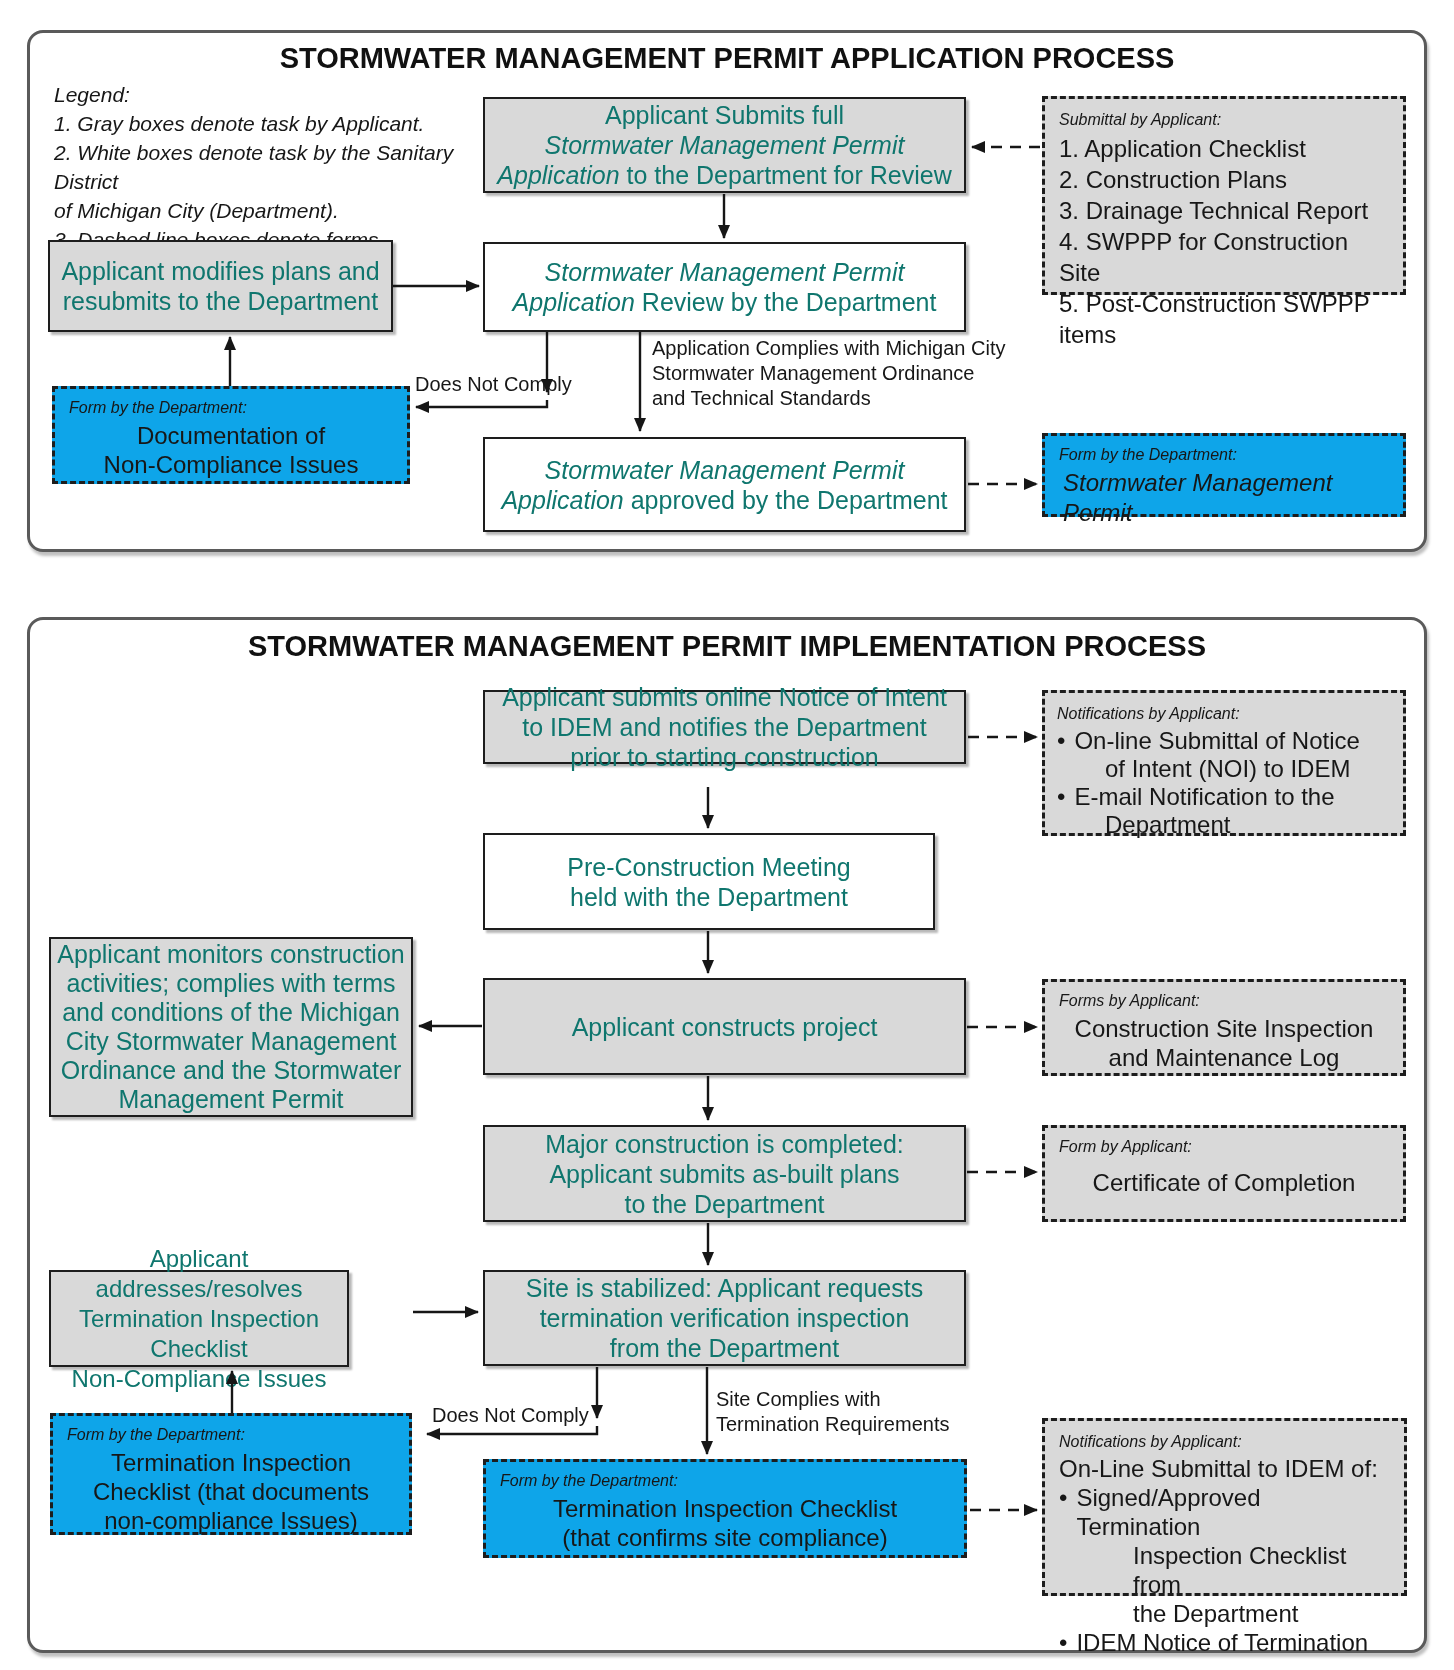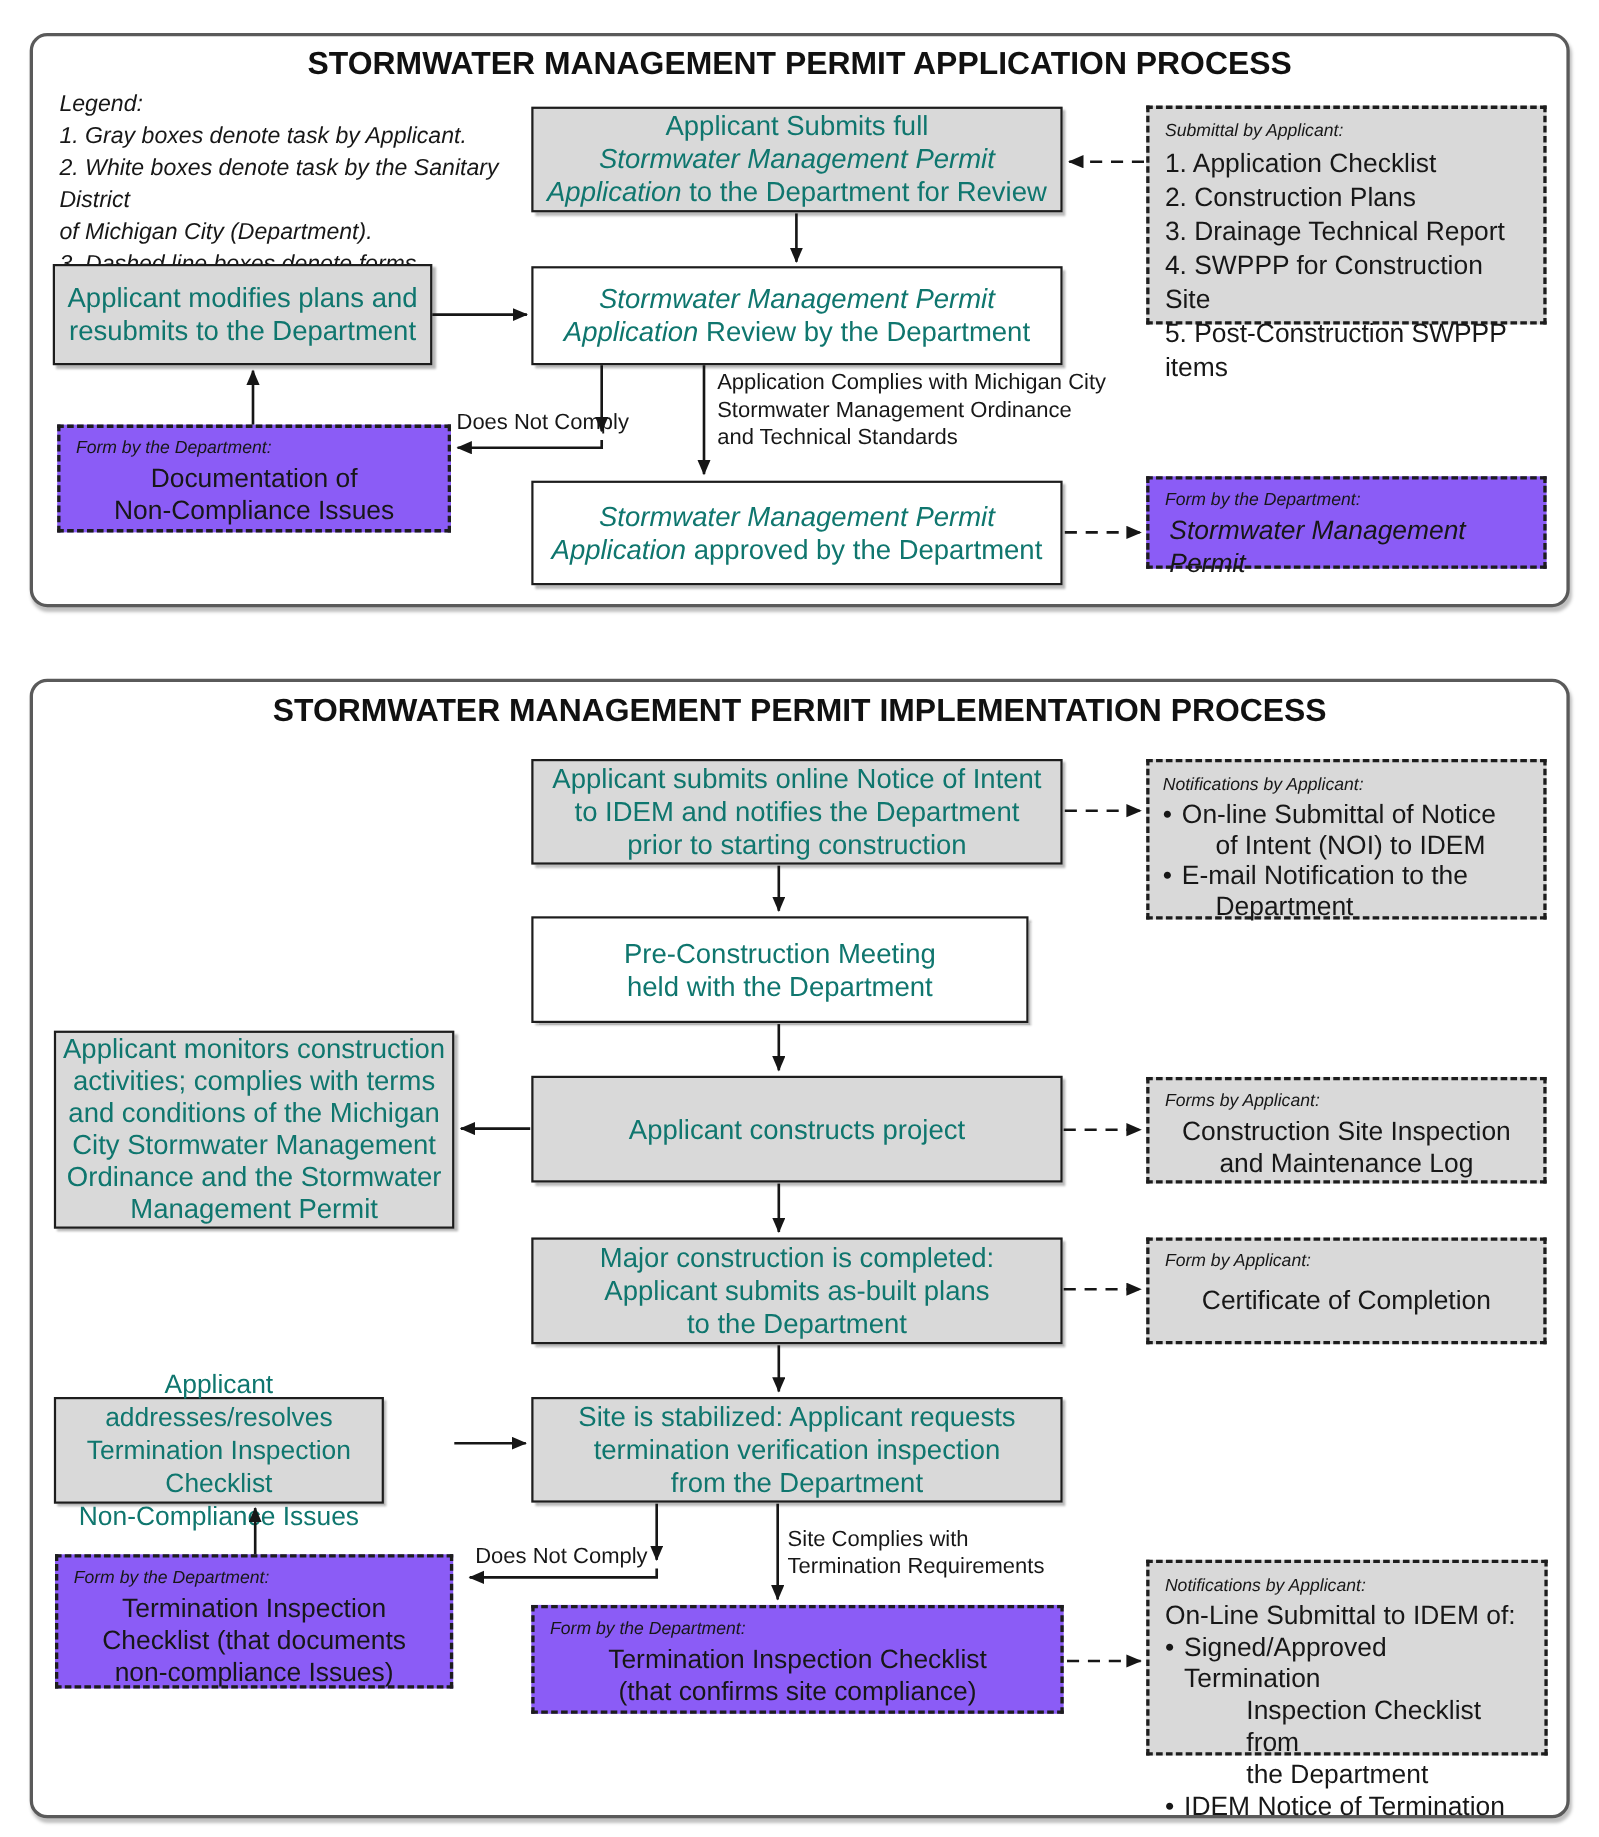--- a/index.html
+++ b/index.html
@@ -17,21 +17,21 @@
   }
   .legend{position:absolute;font-style:italic;font-size:21px;line-height:29px;color:#171717;}
   .box{
     position:absolute;box-sizing:border-box;border:2.5px solid #1d1d1d;background:#ffffff;
     display:flex;flex-direction:column;justify-content:center;align-items:center;
     text-align:center;font-size:25px;line-height:30px;color:#0f766e;
     box-shadow:3px 3px 2px rgba(0,0,0,0.28);
   }
   .gray{background:#d9d9d9;}
   .form{
-    position:absolute;box-sizing:border-box;border:3px dashed #1d1d1d;background:#8b5cf6;
+    position:absolute;box-sizing:border-box;border:3px dashed #1d1d1d;background:#0ea5e9;
     padding:6px 14px;font-size:24px;line-height:29px;color:#171717;
   }
   .form.gray{background:#d9d9d9;}
   .form-header{font-style:italic;font-size:16px;line-height:26px;}
   .fbody{text-align:center;font-size:24px;line-height:29px;}
   .fbody-left{text-align:left;font-size:24px;line-height:30px;padding-left:4px;}
   .it{font-style:italic;}
   .items div{font-size:24px;line-height:31px;text-align:left;}
   .bul{display:flex;gap:9px;font-size:24px;line-height:28px;text-align:left;}
   .dot::before{content:"\2022";}
@@ -109,21 +109,21 @@
   <div class="lbl-multi" style="left:652px;top:336px;width:436px;">
     <div>Application Complies with Michigan City</div>
     <div>Stormwater Management Ordinance</div>
     <div>and Technical Standards</div>
   </div>
 
   <div class="panel" style="left:27px;top:617px;width:1400px;height:1036px;"></div>
 
   <div class="title" style="top:630px;">STORMWATER MANAGEMENT PERMIT IMPLEMENTATION PROCESS</div>
 
-  <div class="box gray" style="left:483px;top:690px;width:483px;height:96px;">
+  <div class="box gray" style="left:483px;top:690px;width:483px;height:74px;">
     <div>Applicant submits online Notice of Intent</div>
     <div>to IDEM and notifies the Department</div>
     <div>prior to starting construction</div>
   </div>
 
   <div class="form gray" style="left:1042px;top:690px;width:364px;height:146px;padding:8px 12px;">
     <div class="form-header">Notifications by Applicant:</div>
     <div class="bul">
         <span class="dot"></span>
         <span>On-line Submittal of Notice</span>

